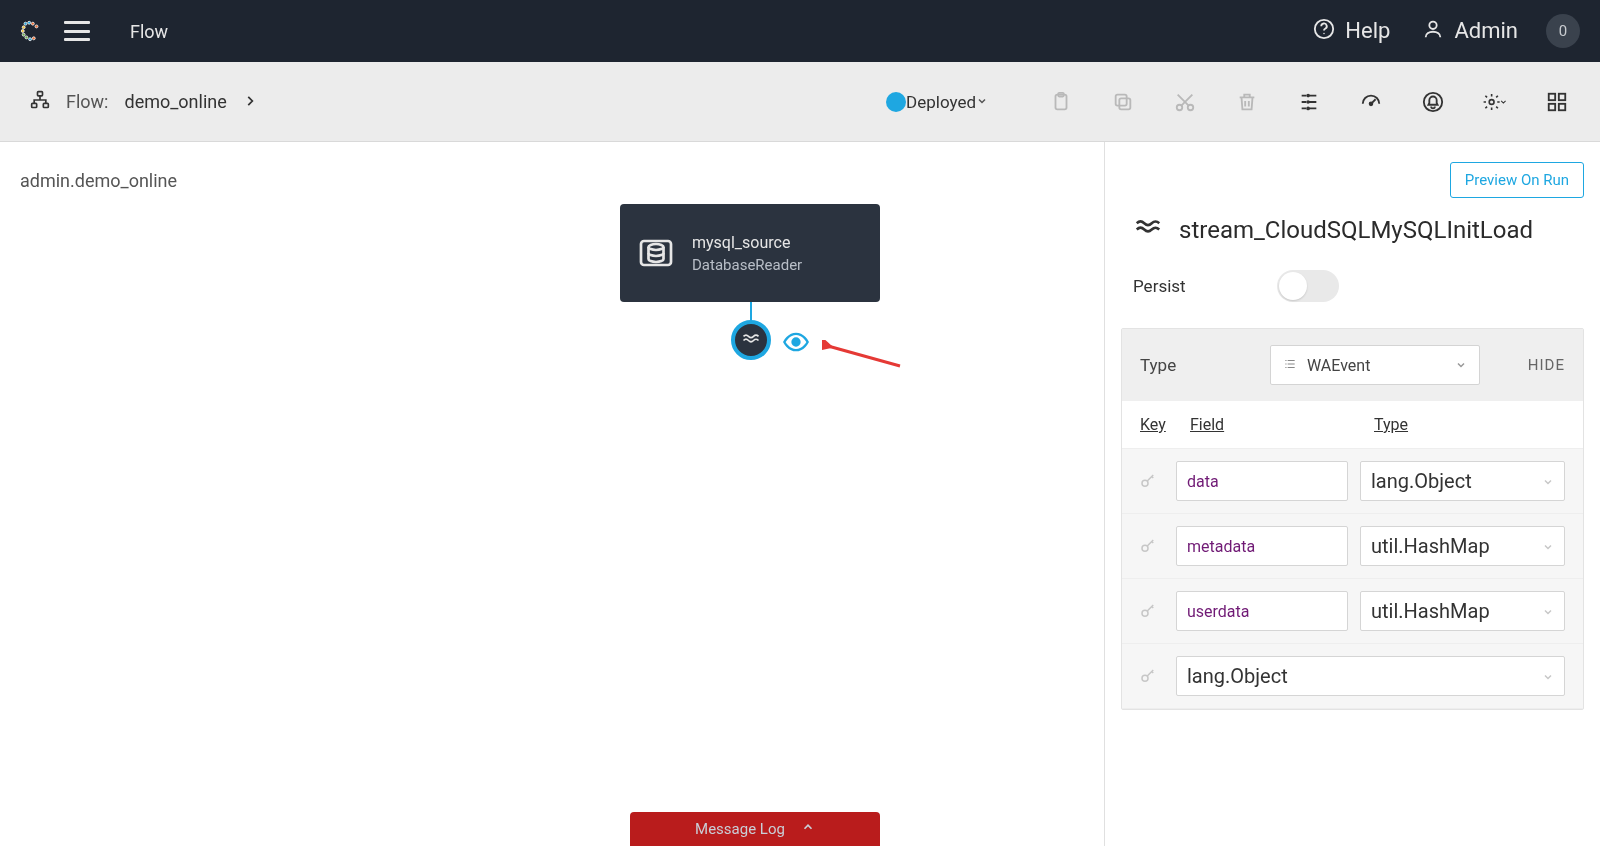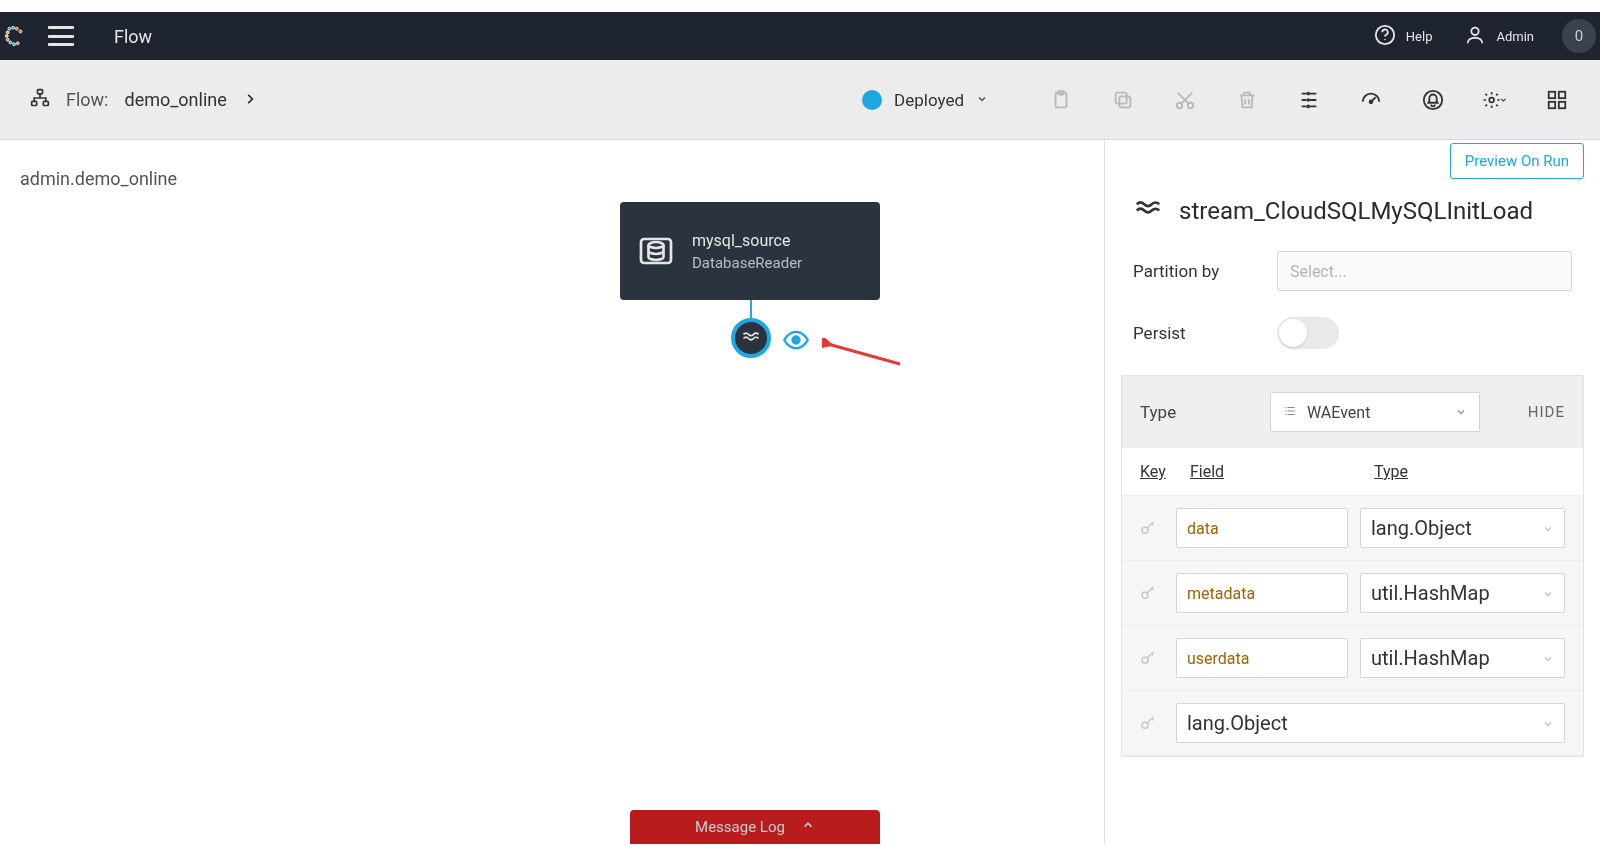--- a/index.html
+++ b/index.html
@@ -1,35 +1,35 @@
 <!DOCTYPE html>
 <html><head>
 <meta charset="utf-8">
 <style>
   * { box-sizing: border-box; margin: 0; padding: 0; font-family: -apple-system, BlinkMacSystemFont, "Segoe UI", Roboto, Arial, sans-serif; }
   html, body { width: 1600px; height: 846px; overflow: hidden; background: #fff; }
 
   
-  .topbar { height: 48px; background: #1e2530; display: flex; align-items: center; color: #e6e6e6; padding: 0 4px; margin-top: 12px; }
+  .topbar { height: 62px; background: #1e2530; display: flex; align-items: center; color: #e6e6e6; padding: 0 20px; }
   .topbar .logo { width: 22px; height: 22px; margin-right: 22px; }
   .hamburger { width: 26px; height: 20px; display: flex; flex-direction: column; justify-content: space-between; margin-right: 40px; cursor: pointer; }
   .hamburger span { height: 3px; background: #e6e6e6; border-radius: 1px; }
   .topbar .title { font-size: 18px; color: #e6e6e6; }
   .topbar .spacer { flex: 1; }
-  .topbar .item { display: flex; align-items: center; gap: 10px; margin-left: 32px; color: #e6e6e6; font-size: 13px; cursor: pointer; }
+  .topbar .item { display: flex; gap: 10px; margin-left: 32px; color: #e6e6e6; font-size: 22px; cursor: pointer; }
   .topbar .badge { width: 34px; height: 34px; border-radius: 50%; background: #3a424d; display: flex; align-items: center; justify-content: center; margin-left: 28px; color: #c9ccd0; font-size: 15px; }
   .topbar svg { stroke: #e6e6e6; }
 
   
   .subbar { height: 80px; background: #ececec; border-bottom: 1px solid #d9d9d9; display: flex; align-items: center; padding: 0 30px; color: #333; }
   .subbar .crumb { display: flex; align-items: center; gap: 16px; font-size: 18px; color: #444; }
   .subbar .crumb .label { color: #555; }
   .subbar .crumb .name { color: #333; }
   .subbar .spacer { flex: 1; }
-  .status { display: flex; align-items: center; gap: 12px; margin-right: 60px; cursor: pointer; }
+  .status { display: flex; align-items: center; margin-right: 60px; cursor: pointer; }
   .status .dot { width: 20px; height: 20px; border-radius: 50%; background: #1ea7e1; }
   .status .txt { color: #333; font-size: 17px; }
   .status .caret { color: #555; }
   .toolbtns { display: flex; align-items: center; gap: 36px; }
   .toolbtns .tbtn { width: 26px; height: 26px; display: flex; align-items: center; justify-content: center; cursor: pointer; }
   .toolbtns svg { stroke: #333; }
   .toolbtns .tbtn.disabled svg { stroke: #b9b9b9; }
 
   
   .main { display: flex; height: calc(846px - 62px - 80px); }
@@ -41,21 +41,21 @@
   .node .nodetxt .t2 { font-size: 15px; color: #b8bec7; }
   .stream-dot { position: absolute; left: 731px; top: 178px; width: 40px; height: 40px; border-radius: 50%; background: #2b333f; border: 4px solid #1ea7e1; display: flex; align-items: center; justify-content: center; cursor: pointer; }
   .connector { position: absolute; left: 750px; top: 160px; width: 2px; height: 22px; background: #1ea7e1; }
   .eye { position: absolute; left: 782px; top: 186px; cursor: pointer; }
   .arrow { position: absolute; left: 822px; top: 198px; }
 
   .msglog { position: absolute; left: 630px; bottom: 0; width: 250px; height: 34px; background: #b91c1c; border-top-left-radius: 4px; border-top-right-radius: 4px; display: flex; align-items: center; justify-content: center; gap: 16px; color: #c9ced6; font-size: 15px; cursor: pointer; }
 
   
   .panel { width: 496px; border-left: 1px solid #e0e0e0; background: #fff; display: flex; flex-direction: column; overflow: hidden; }
-  .panel .phead { display: flex; justify-content: flex-end; padding: 3px 16px 10px; }
+  .panel .phead { display: flex; justify-content: flex-end; padding: 20px 16px 10px; }
   .panel .previewbtn { border: 1px solid #1ea7e1; color: #1ea7e1; background: #fff; padding: 8px 14px; font-size: 15px; border-radius: 3px; cursor: pointer; }
   .panel .ptitle { display: flex; align-items: center; gap: 16px; padding: 4px 28px 22px; font-size: 24px; color: #2b2b2b; }
   .panel .form { padding: 0 28px; }
   .panel .row { display: flex; align-items: center; margin-bottom: 26px; gap: 20px; }
   .panel .row .lbl { width: 124px; color: #333; font-size: 17px; }
   .panel .select { flex: 1; height: 40px; border: 1px solid #d5d5d5; background: #fafafa; padding: 0 12px; display: flex; align-items: center; color: #b3b3b3; font-size: 16px; border-radius: 2px; cursor: pointer; }
   .panel .toggle { width: 62px; height: 32px; border-radius: 16px; background: #e9e9e9; position: relative; cursor: pointer; }
   .panel .toggle .knob { width: 28px; height: 28px; border-radius: 50%; background: #fff; position: absolute; top: 2px; left: 2px; box-shadow: 0 1px 2px rgba(0,0,0,0.15); }
 
   .typegroup { margin: 0 16px; border: 1px solid #e3e3e3; border-radius: 2px; }
@@ -68,21 +68,21 @@
   .typegroup .colhdr { display: flex; padding: 14px 18px; font-size: 16px; color: #333; background: #fff; border-bottom: 1px solid #eee; text-decoration: underline; }
   .typegroup .colhdr .c1 { width: 50px; }
   .typegroup .colhdr .c2 { width: 184px; }
   .typegroup .colhdr .c3 { flex: 1; }
 
   .rows { max-height: 300px; overflow-y: auto; position: relative; }
   .rows::-webkit-scrollbar { width: 12px; }
   .rows::-webkit-scrollbar-thumb { background: #bdbdbd; border-radius: 6px; }
   .rows .trow { display: flex; align-items: center; padding: 12px 18px 12px 10px; background: #f6f6f6; border-bottom: 1px solid #eee; gap: 12px; }
   .rows .trow .key { width: 32px; display: flex; justify-content: center; color: #c7c7c7; }
-  .rows .trow .fieldbox { width: 172px; height: 40px; border: 1px solid #d5d5d5; background: #fff; padding: 0 10px; display: flex; align-items: center; font-size: 16px; color: #a16207; border-radius: 2px; }
+  .rows .trow .fieldbox { width: 172px; height: 40px; border: 1px solid #d5d5d5; background: #fff; padding: 0 10px; display: flex; align-items: center; font-size: 16px; color: #701a75; border-radius: 2px; }
   .rows .trow .typebox { flex: 1; height: 40px; border: 1px solid #d5d5d5; background: #fff; padding: 0 10px; display: flex; align-items: center; font-size: 20px; color: #333; border-radius: 2px; position: relative; cursor: pointer; }
   .rows .trow .typebox .caret { margin-left: auto; color: #c7c7c7; }
 
 </style>
 </head>
 <body>
 
 <div class="topbar">
   <span class="logo">
     <svg viewBox="0 0 24 24" width="22" height="22">
@@ -287,24 +287,20 @@
       <span>
         <svg width="30" height="30" viewBox="0 0 24 24" fill="none" stroke="#333" stroke-width="2">
             <path d="M3 9c2-2 4-2 6 0s4 2 6 0 4-2 6 0M3 14c2-2 4-2 6 0s4 2 6 0 4-2 6 0"></path>
           </svg>
       </span>
       <span>stream_CloudSQLMySQLInitLoad</span>
     </div>
 
     <div class="form">
       <div class="row">
-        <div class="lbl">Partition by</div>
-        <div class="select">Select...</div>
-      </div>
-      <div class="row">
         <div class="lbl">Persist</div>
         <div class="toggle">
             <div class="knob"></div>
           </div>
       </div>
     </div>
 
     <div class="typegroup">
       <div class="tghead">
         <div class="lbl">Type</div>

